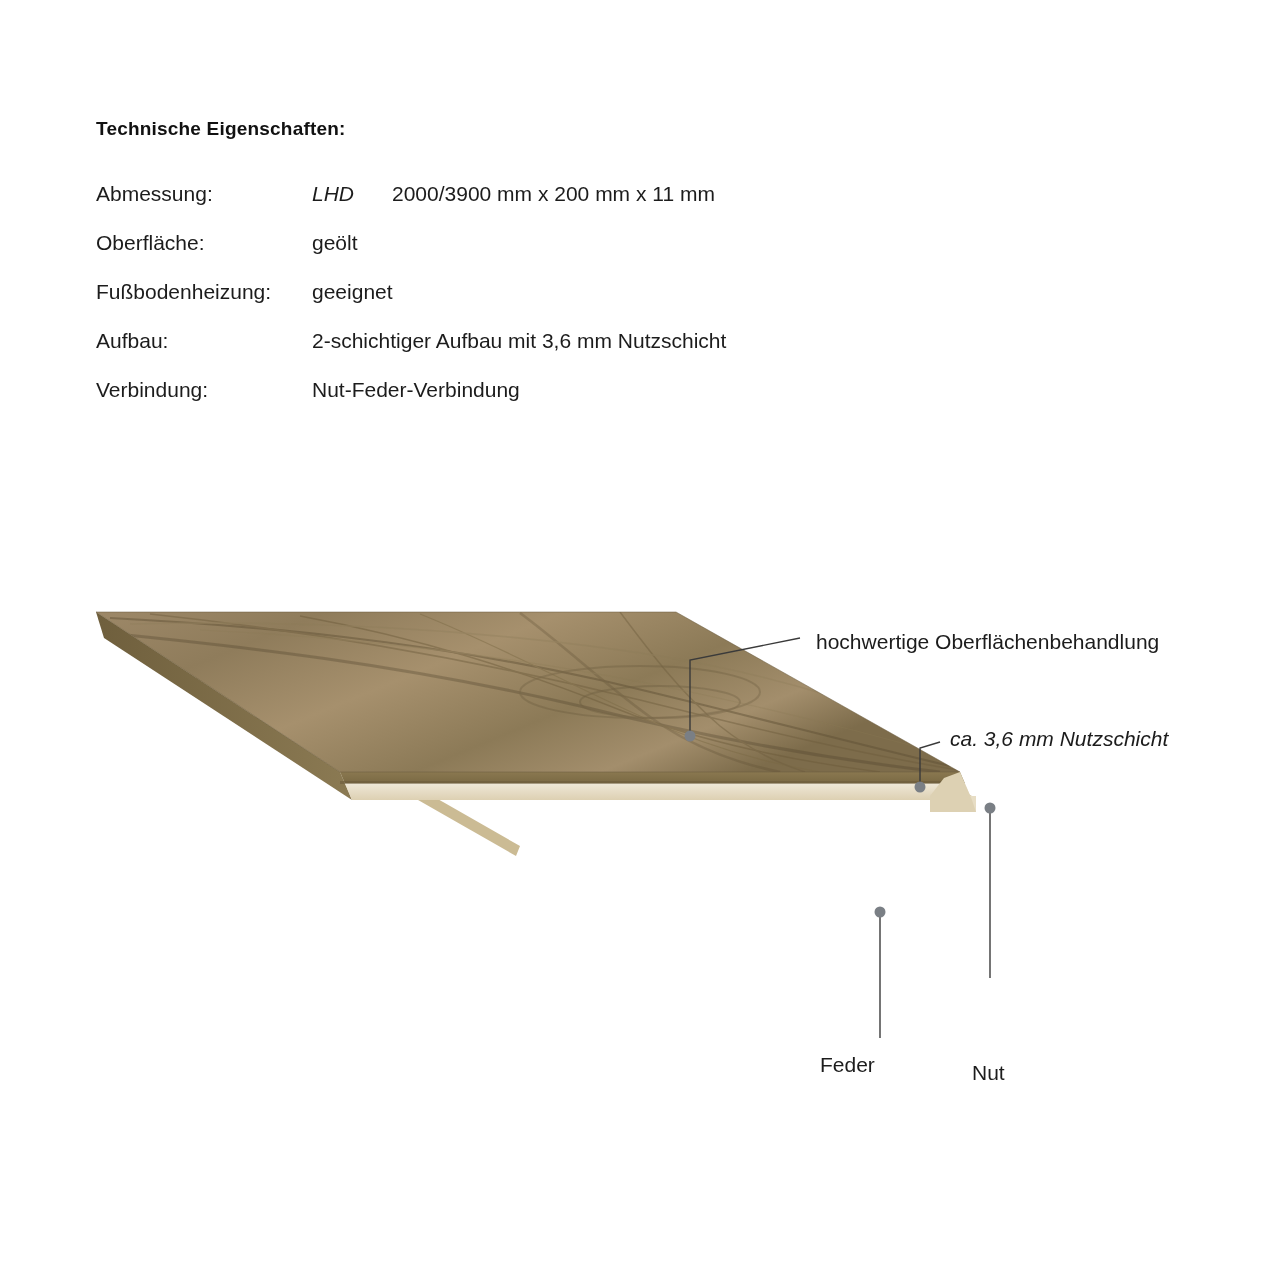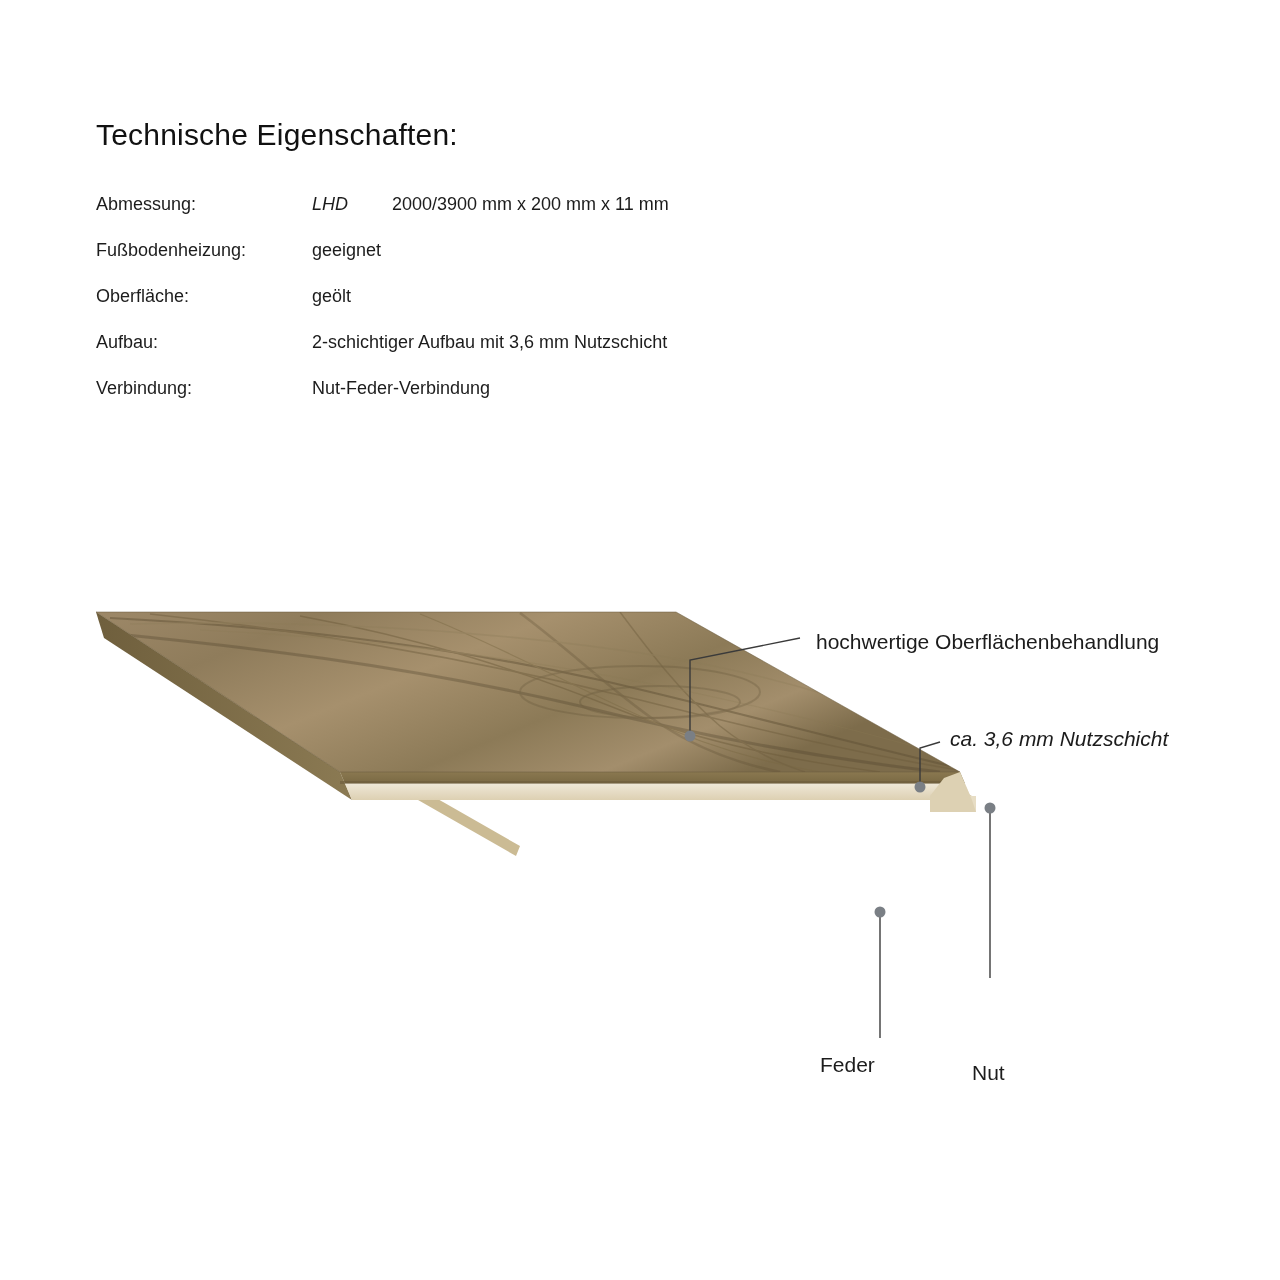--- a/index.html
+++ b/index.html
@@ -17,31 +17,31 @@
   }
 
   
   .spec-block {
     position: absolute;
     left: 96px;
     top: 118px;
     width: 760px;
   }
   .spec-title {
-    font-size: 30px;
-    font-weight: normal;
+    font-size: 19px;
+    font-weight: bold;
     letter-spacing: 0.2px;
     color: #111111;
     margin: 0 0 42px 0;
   }
   .spec-row {
     display: flex;
     align-items: baseline;
     margin-bottom: 25px;
-    font-size: 18px;
+    font-size: 21px;
     color: #1c1c1c;
   }
   .spec-label {
     width: 216px;
     flex: 0 0 216px;
   }
   .spec-value {
     display: flex;
     align-items: baseline;
   }
@@ -83,30 +83,30 @@
 
   <div class="spec-row">
     <div class="spec-label">Abmessung:</div>
     <div class="spec-value">
       <span class="v-pre">LHD</span>
       <span>2000/3900 mm x 200 mm x 11 mm</span>
     </div>
   </div>
 
   <div class="spec-row">
+    <div class="spec-label">Oberfläche:</div>
+    <div class="spec-value">
+      <span>geölt</span>
+    </div>
+  </div>
+
+  <div class="spec-row">
     <div class="spec-label">Fußbodenheizung:</div>
     <div class="spec-value">
       <span>geeignet</span>
-    </div>
-  </div>
-
-  <div class="spec-row">
-    <div class="spec-label">Oberfläche:</div>
-    <div class="spec-value">
-      <span>geölt</span>
     </div>
   </div>
 
 
   <div class="spec-row">
     <div class="spec-label">Aufbau:</div>
     <div class="spec-value">
       <span>2-schichtiger Aufbau mit 3,6 mm Nutzschicht</span>
     </div>
   </div>

